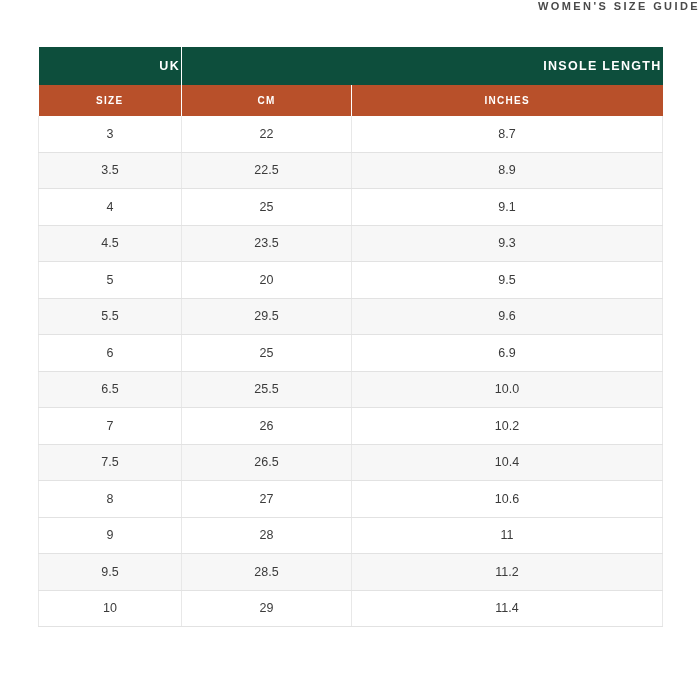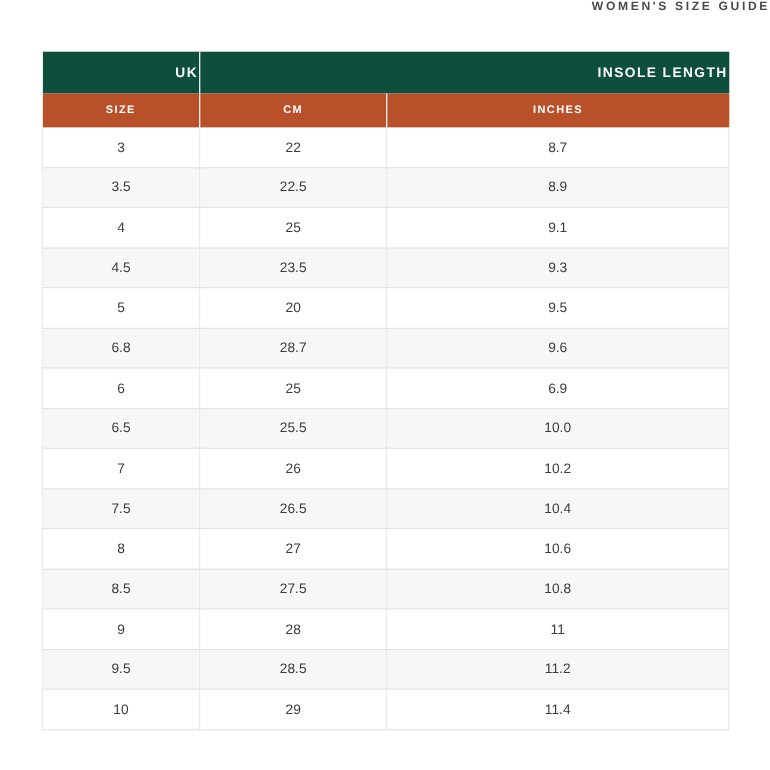--- a/index.html
+++ b/index.html
@@ -134,22 +134,22 @@
           <td>4.5</td>
           <td>23.5</td>
           <td>9.3</td>
         </tr>
         <tr>
           <td>5</td>
           <td>20</td>
           <td>9.5</td>
         </tr>
         <tr class="alt">
-          <td>6.8</td>
-          <td>28.7</td>
+          <td>5.5</td>
+          <td>29.5</td>
           <td>9.6</td>
         </tr>
         <tr>
           <td>6</td>
           <td>25</td>
           <td>6.9</td>
         </tr>
         <tr class="alt">
           <td>6.5</td>
           <td>25.5</td>
@@ -163,25 +163,20 @@
         <tr class="alt">
           <td>7.5</td>
           <td>26.5</td>
           <td>10.4</td>
         </tr>
         <tr>
           <td>8</td>
           <td>27</td>
           <td>10.6</td>
         </tr>
-        <tr class="alt">
-          <td>8.5</td>
-          <td>27.5</td>
-          <td>10.8</td>
-        </tr>
         <tr>
           <td>9</td>
           <td>28</td>
           <td>11</td>
         </tr>
         <tr class="alt">
           <td>9.5</td>
           <td>28.5</td>
           <td>11.2</td>
         </tr>

